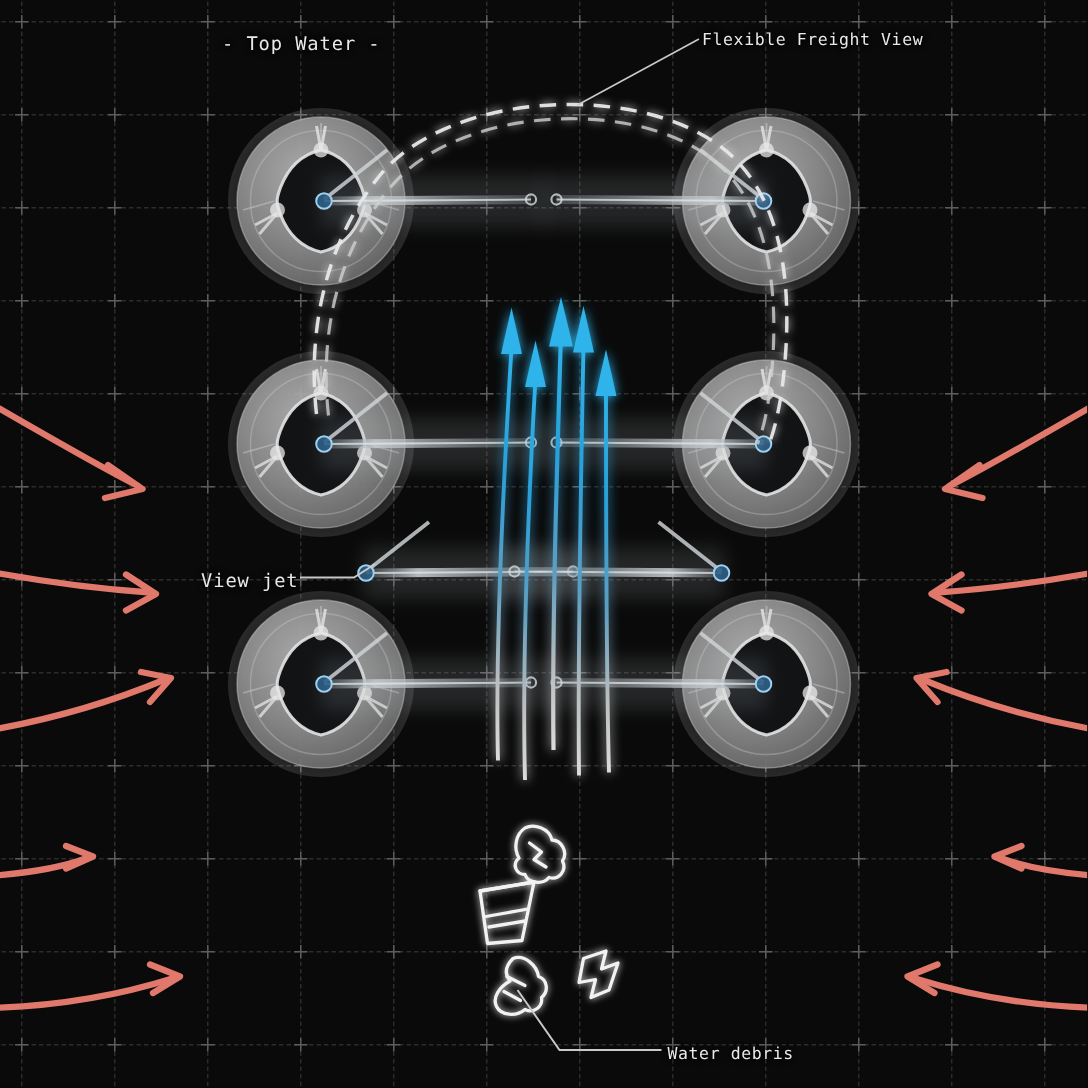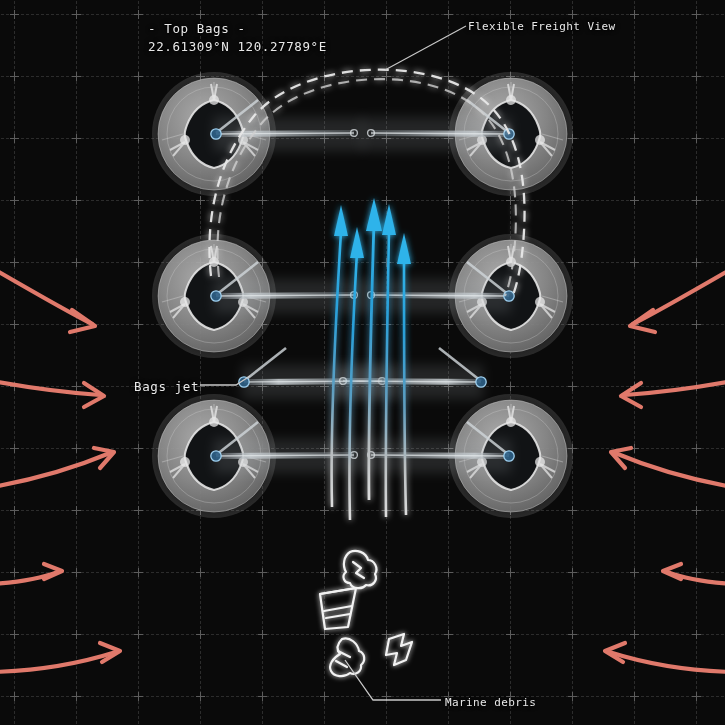--- a/index.html
+++ b/index.html
@@ -465,19 +465,18 @@
         <path d="M733,584 C703,582 683,578 667,572"></path>
         <path d="M681,564 L663,571 L681,579" stroke-linejoin="round"></path>
       </g>
       <g>
         <path d="M733,672 C691,671 647,664 609,652"></path>
         <path d="M625,643 L605,651 L623,662" stroke-linejoin="round"></path>
       </g>
     </g>
   </svg>
 
-  <div class="lbl" id="title-line1">- Top Bags -</div>
-  <div class="lbl" id="title-line2">22.61309°N 120.27789°E</div>
+  <div class="lbl" id="title-line1">- Top Water -</div>
   <div class="lbl" id="label-bags">Flexible Freight View</div>
-  <div class="lbl" id="label-jet">Bags jet</div>
-  <div class="lbl" id="label-debris">Marine debris</div>
+  <div class="lbl" id="label-jet">View jet</div>
+  <div class="lbl" id="label-debris">Water debris</div>
 
 </div>
 
 </body></html>

